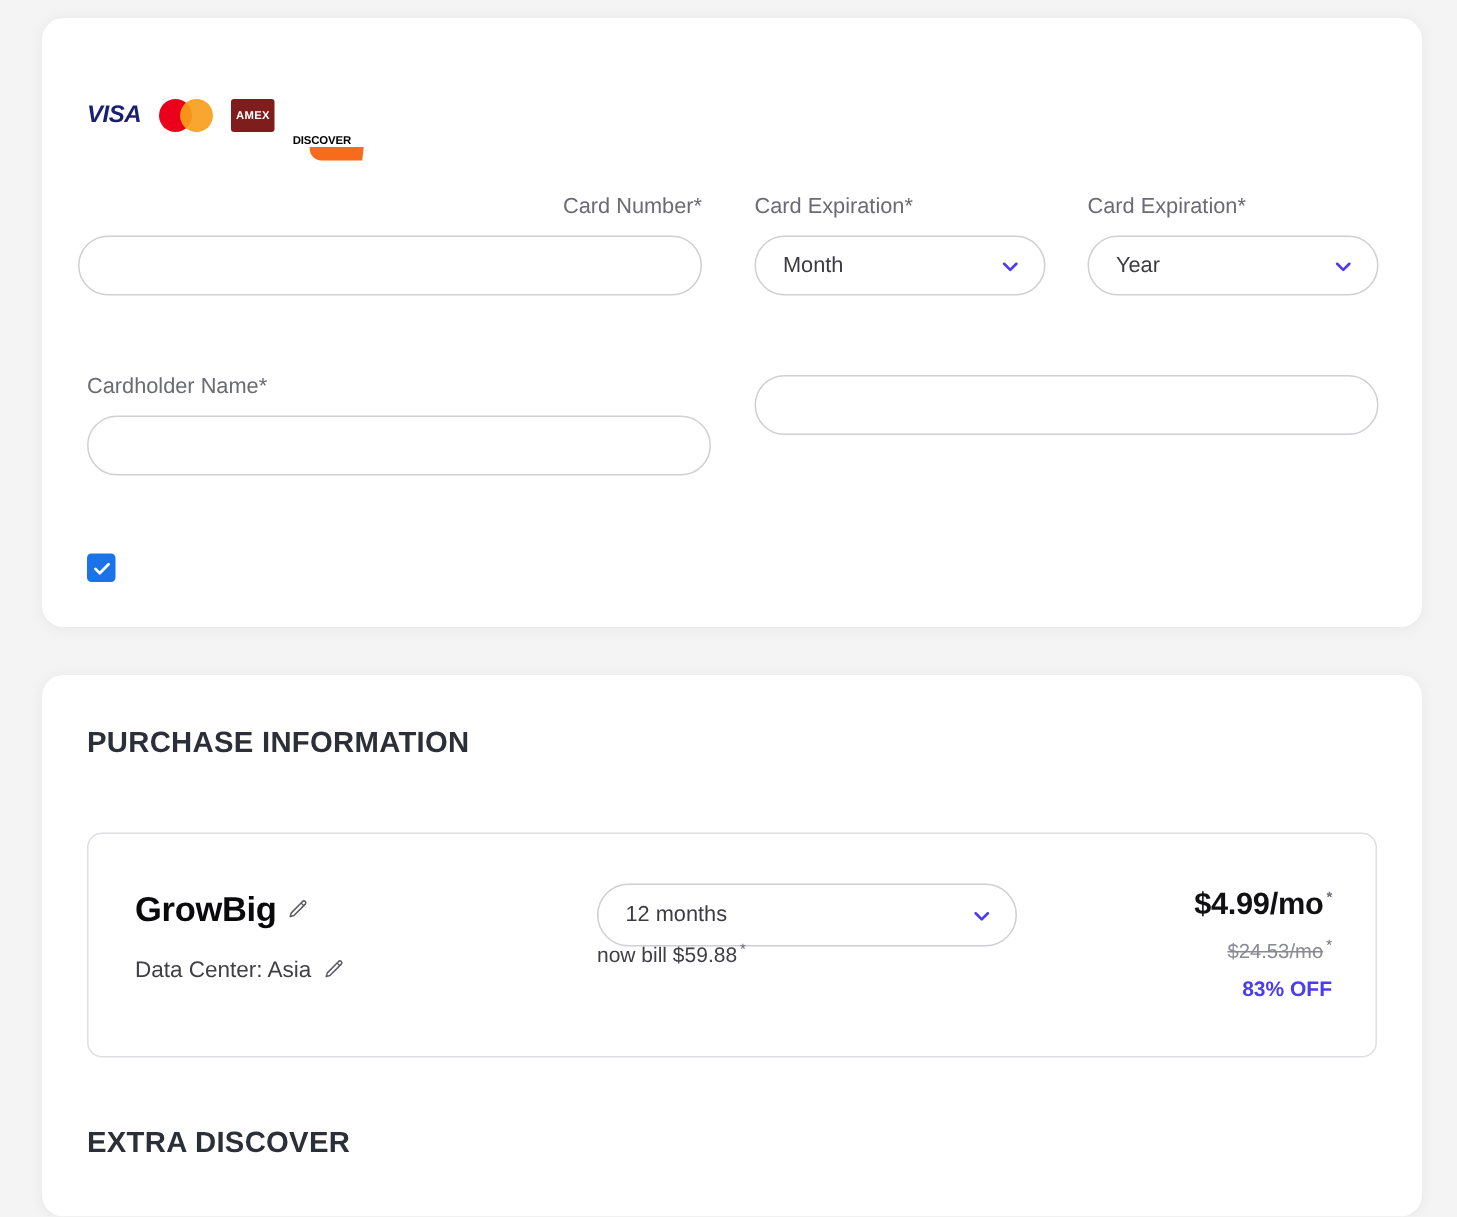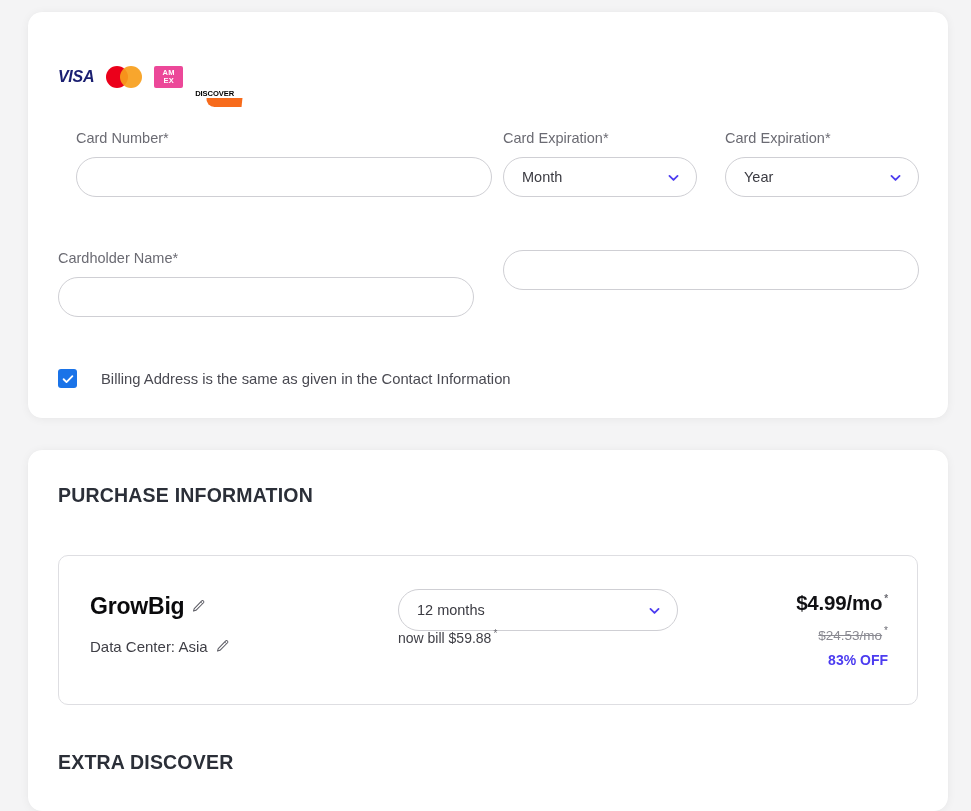--- a/index.html
+++ b/index.html
@@ -89,28 +89,28 @@
     width: 22px;
     height: 22px;
     border-radius: 50%;
   }
   .logo-mc .mc-red { left: 0; background: #eb001b; }
   .logo-mc .mc-yel { left: 14px; background: #f79e1b; opacity: 0.92; }
 
   .logo-amex {
     width: 29px;
     height: 22px;
-    background: #ec4899;
+    background: #7f1d1d;
     border-radius: 2px;
     color: #fff;
     font-size: 7.5px;
     font-weight: bold;
     line-height: 8px;
     display: flex;
-    flex-direction: column;
+    flex-direction: row;
     align-items: center;
     justify-content: center;
     letter-spacing: 0.2px;
     text-align: right;
   }
   .logo-discover {
     position: relative;
     width: 47px;
     height: 22px;
     display: flex;
@@ -180,21 +180,21 @@
   }
   .chev {
     width: 13px;
     height: 13px;
     flex: none;
     margin-left: 8px;
   }
   .chev svg { display: block; }
 
   
-  .f-cardnumber { position: absolute; left: 76px;  top: 130px;  width: 416px; }
+  .f-cardnumber { position: absolute; left: 52px;  top: 130px;  width: 416px; align-items: flex-end; }
   .f-month      { position: absolute; left: 503px; top: 130px;  width: 194px; }
   .f-year       { position: absolute; left: 725px; top: 130px;  width: 194px; }
   .f-cardholder { position: absolute; left: 58px;  top: 250px;  width: 416px; }
   .f-cvv        { position: absolute; left: 503px; top: 250px;  width: 416px; }
   .f-cardnumber .text-input,
   .f-cardholder .text-input,
   .f-cvv .text-input { width: 100%; }
   .f-month .select-box, .f-year .select-box { width: 100%; }
 
   
@@ -440,21 +440,20 @@
   <div class="field f-cvv">
     <input class="text-input" type="text" placeholder="" style="">
   </div>
 
   <div class="checkbox-row">
     <div class="checkbox">
       <svg viewBox="0 0 16 16" width="14" height="14">
           <path d="M3 8.3 L6.3 11.6 L13 4.8" fill="none" stroke="#ffffff" stroke-width="2.1" stroke-linecap="round" stroke-linejoin="round"></path>
         </svg>
     </div>
-    <div class="checkbox-label">Billing Address is the same as given in the Contact Information</div>
   </div>
 
   <div class="card card-purchase">
     <h2 class="section-title">PURCHASE INFORMATION</h2>
   </div>
 
   <div class="plan-box">
 
     <div class="plan-name">
       <span class="nm">GrowBig</span>

